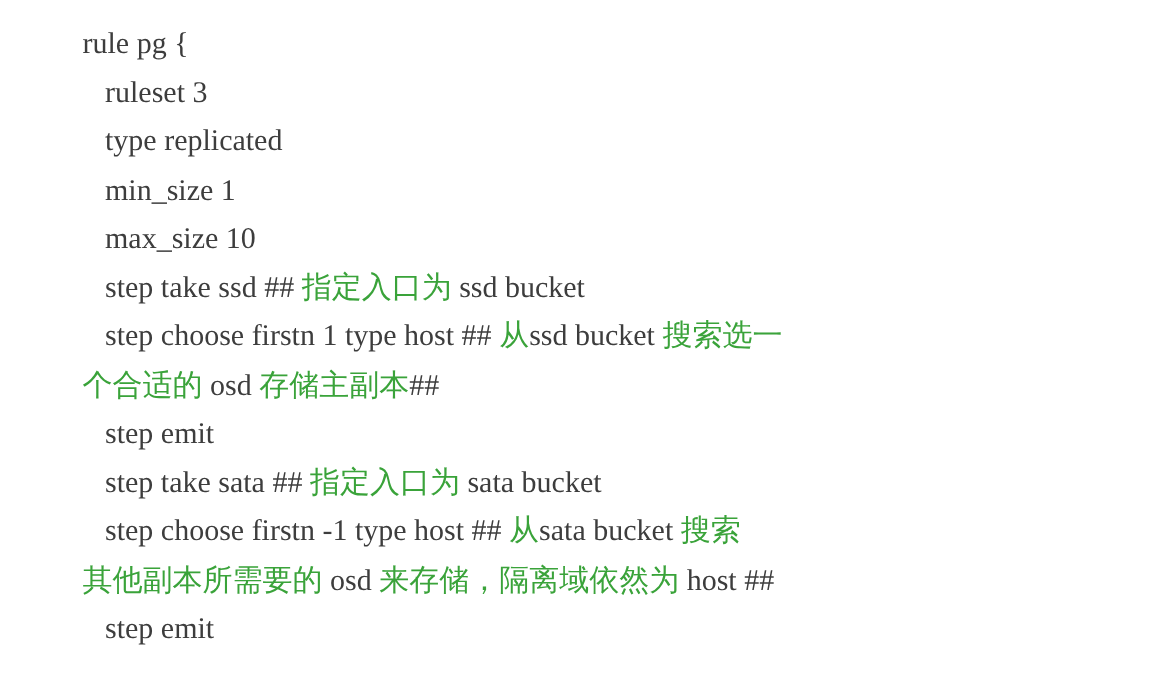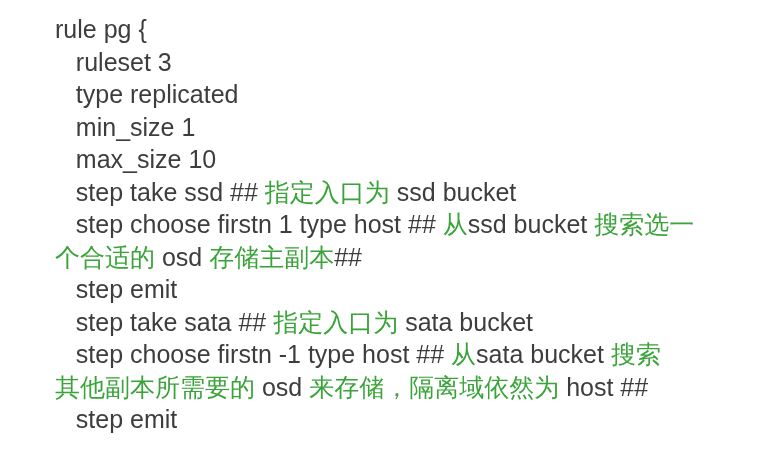--- a/index.html
+++ b/index.html
@@ -13,22 +13,22 @@
     padding: 0;
     background: var(--page-bg);
   }
   body {
     width: 778px;
     height: 457px;
     overflow: hidden;
   }
   .code-wrap {
     padding: 13px 6px 0 55px;
-    font-family: Liberation Sans, sans-serif;
-    font-size: 25px;
+    font-family: Liberation Serif, serif;
+    font-size: 20px;
     line-height: 32.5px;
     color: var(--code-color);
     white-space: pre-wrap;
     word-break: break-all;
   }
   .code-line {
     min-height: 32.5px;
   }
   .seg.code { color: var(--code-color); }
   .seg.comment { color: var(--comment-color); }

